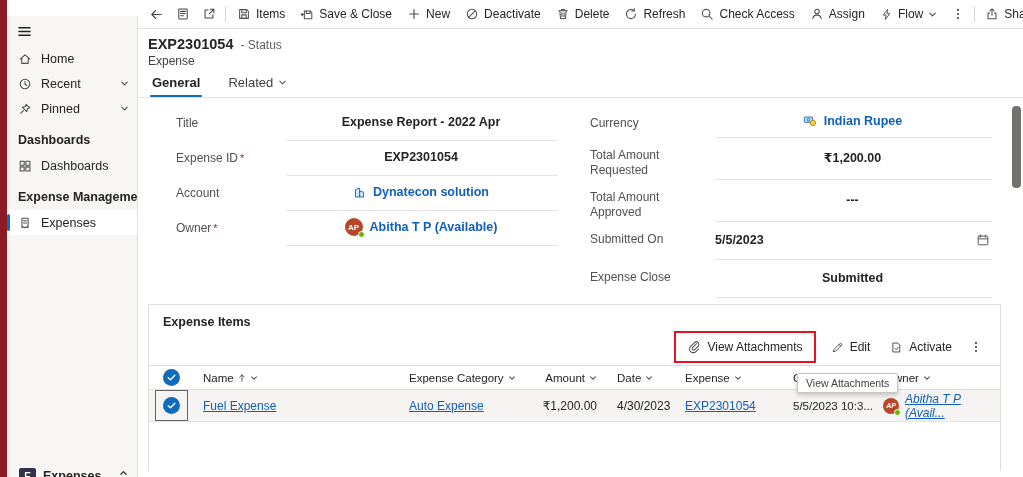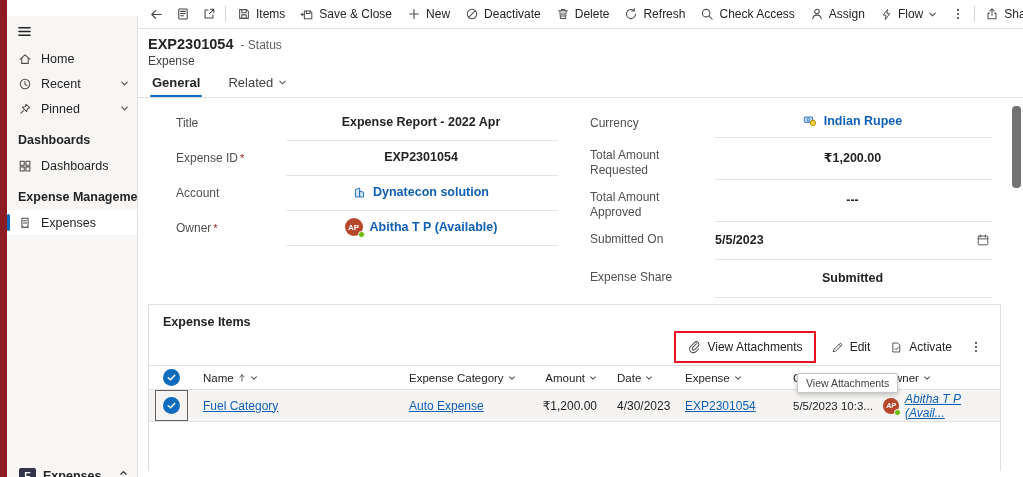--- a/index.html
+++ b/index.html
@@ -414,21 +414,21 @@
             <span>5/5/2023</span>
             <span class="cal-btn">
                 <svg width="14" height="14" viewBox="0 0 16 16" fill="none" stroke="currentColor" stroke-width="1.1" stroke-linecap="round">
                   <rect x="2.5" y="3.5" width="11" height="10" rx="1"></rect>
                   <path d="M2.5 6.7 H13.5 M5.3 2.2 V4.8 M10.7 2.2 V4.8"></path>
                 </svg>
               </span>
           </div>
         </div>
         <div class="field mh38">
-          <div class="f-label"><span>Expense Share</span></div>
+          <div class="f-label"><span>Expense Close</span></div>
           <div class="f-value">
               <span>Submitted</span>
             </div>
         </div>
       </div>
     </div>
 
     <div class="card">
       <div class="card-title">Expense Items</div>
 
@@ -543,21 +543,21 @@
       <div class="t-row">
         <div class="checkcell">
           <div class="focusbox">
             <div class="circ">
                 <svg width="11" height="11" viewBox="0 0 16 16" fill="none" stroke="#fff" stroke-width="2" stroke-linecap="round" stroke-linejoin="round">
                   <path d="M3.2 8.4 L6.6 11.4 L12.8 4.8"></path>
                 </svg>
               </div>
           </div>
         </div>
-        <div class="td"><a class="link">Fuel Category</a></div>
+        <div class="td"><a class="link">Fuel Expense</a></div>
         <div class="td"><a class="link">Auto Expense</a></div>
         <div class="td right">₹1,200.00</div>
         <div class="td">4/30/2023</div>
         <div class="td"><a class="link">EXP2301054</a></div>
         <div class="td small">5/5/2023 10:3...</div>
         <div class="owner-cell">
           <span class="avatar small">
               <span>AP</span>
               <span class="presence"></span>
             </span>

